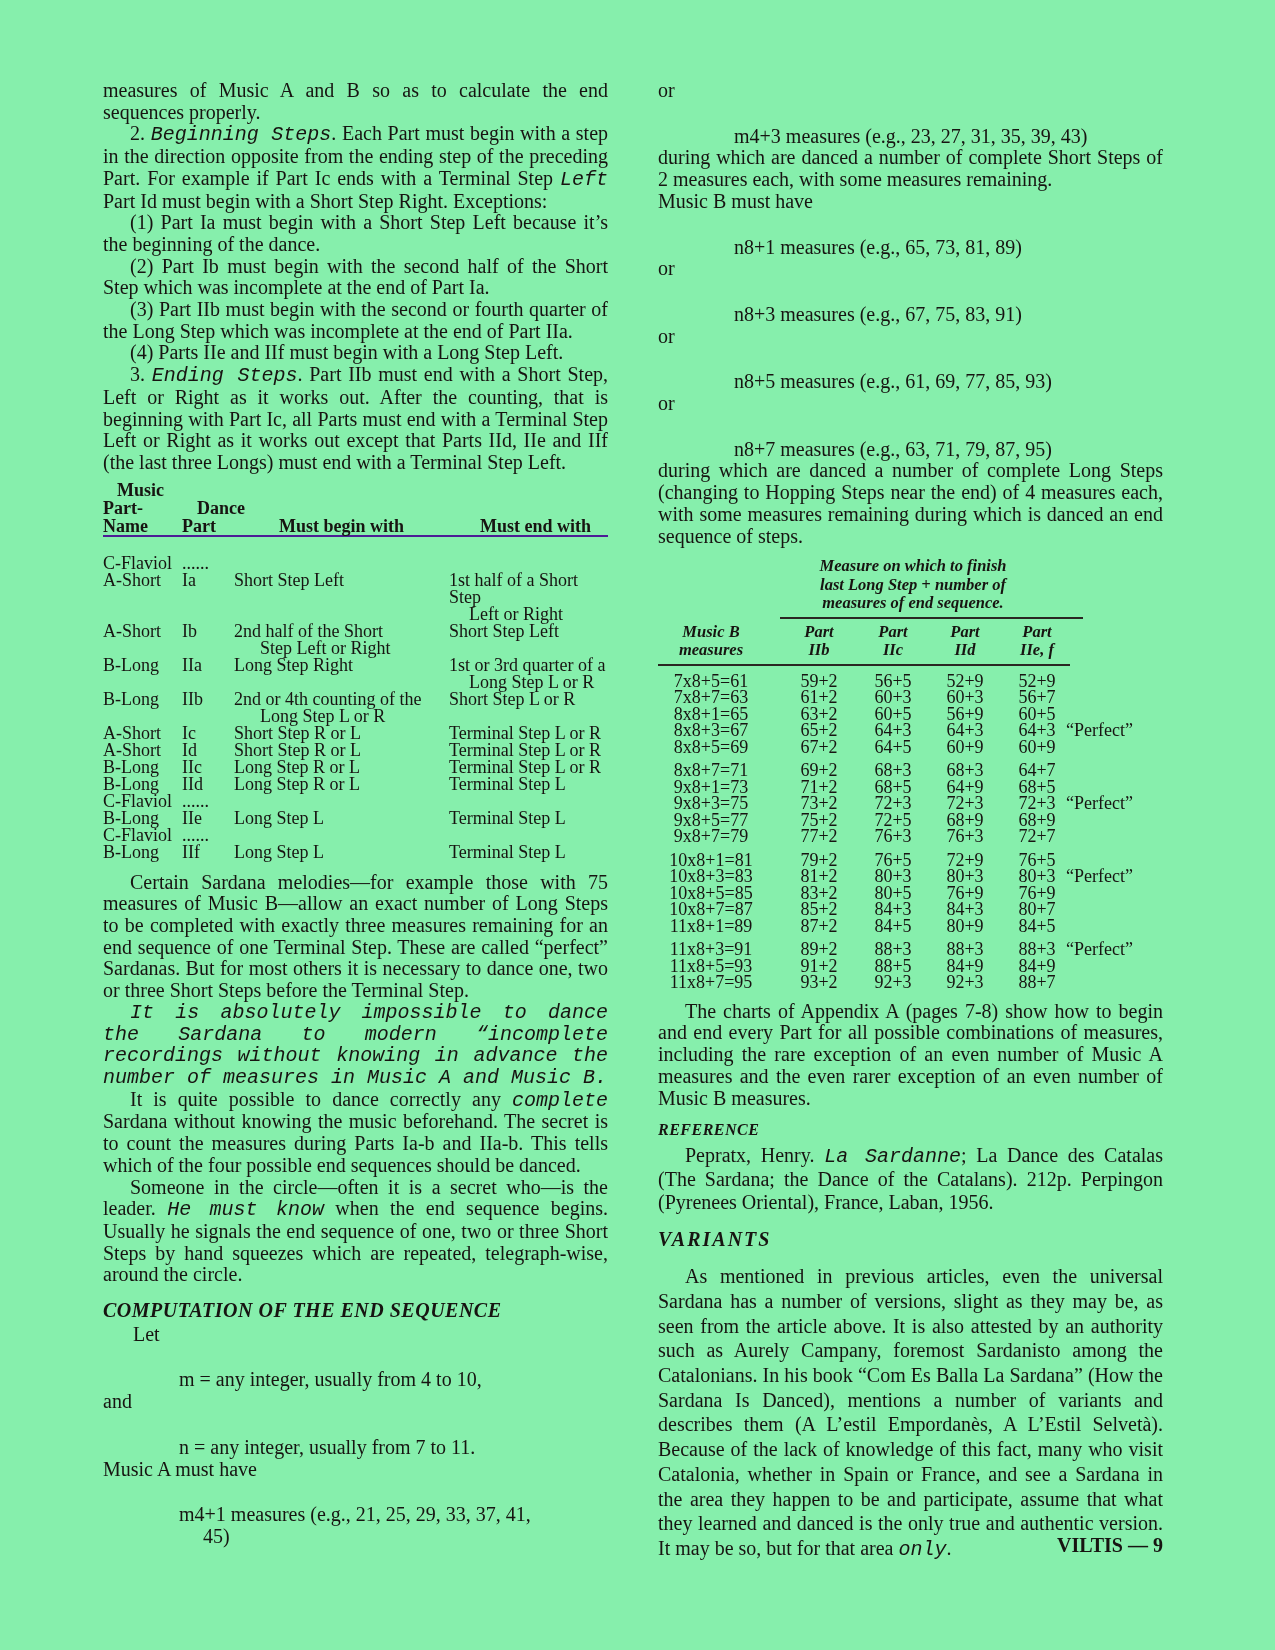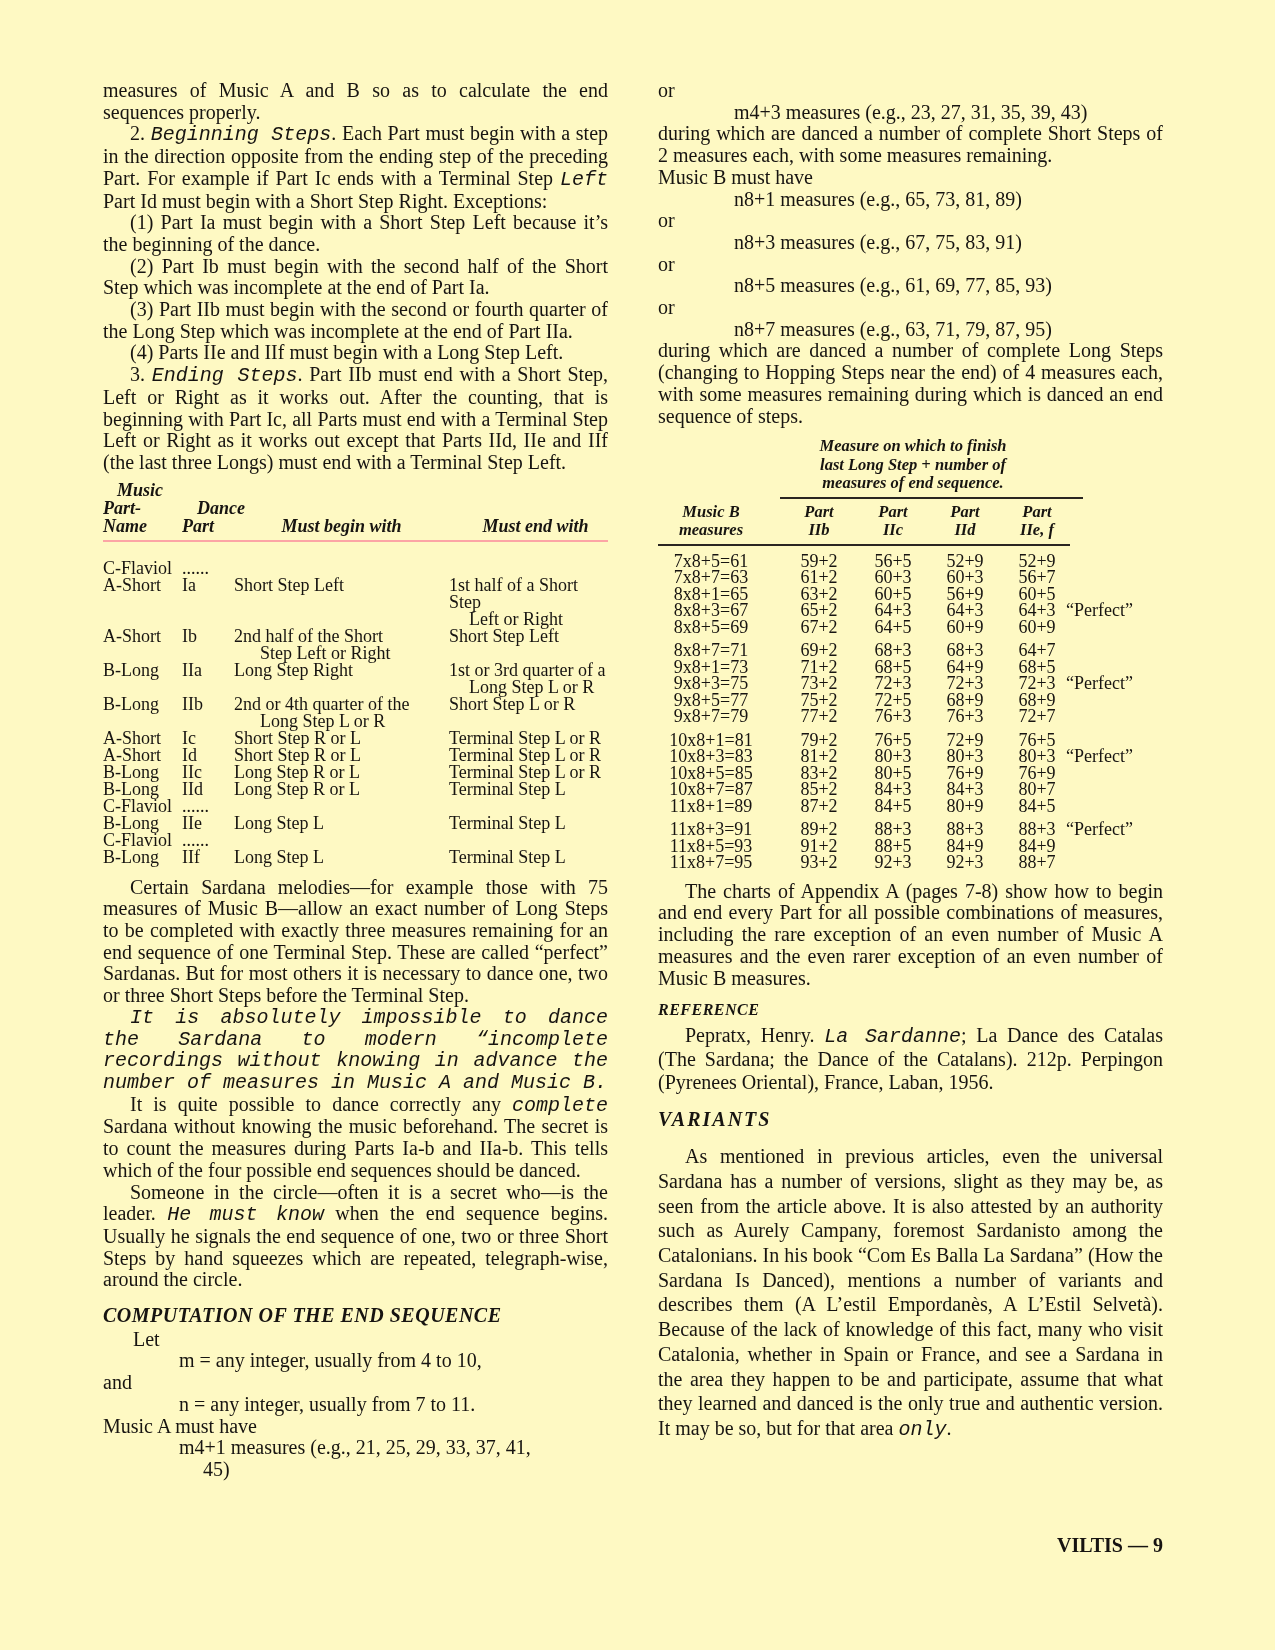--- a/index.html
+++ b/index.html
@@ -1,40 +1,40 @@
 <!DOCTYPE html>
 <html><head>
 <meta charset="utf-8">
 <style>
   html,body{margin:0;padding:0;}
   body{background:#d9d9d6;}
   .page{
     position:relative;
     width:1275px;height:1650px;
-    background:#fef9c3;
+    background:#86efac;
     font-family:"Liberation Serif","DejaVu Serif",serif;
     color:#171411;
     overflow:hidden;
   }
   .col{position:absolute;top:80px;width:505px;font-size:20px;line-height:21.7px;}
   .col-left{left:103px;}
   .col-right{left:658px;}
   p{margin:0;}
   .j{text-align:justify;}
   .ind{text-indent:27px;}
   .it{font-style:italic;font-family:Liberation Mono, monospace;}
   .line{white-space:nowrap;}
   .ind-let{padding-left:30px;}
-  .ind-f{padding-left:76px;}
+  .ind-f{padding-left:76px;margin-top:24px;}
   .ind-f2{padding-left:100px;}
 
   
   .lt{margin:7px 0 11px;font-size:18px;line-height:17px;}
-  .lt-head{display:flex;align-items:flex-end;font-style:italic;font-weight:bold;
-           border-bottom:2px solid #fca5a5;padding-bottom:5px;line-height:18px;}
+  .lt-head{display:flex;align-items:flex-end;font-weight:bold;
+           border-bottom:2px solid #4c1d95;line-height:18px;}
   .lt-body{padding-top:18px;}
   .lt-row{display:flex;align-items:flex-start;}
   .lt-c1{width:77px;flex:none;}
   .lt-c2{width:52px;flex:none;padding-left:2px;}
   .lt-c3{width:215px;flex:none;}
   .lt-c4{flex:1;}
   .lt-head .lt-c3,.lt-head .lt-c4{text-align:center;}
   .lt-head .lt-c4{padding-left:14px;}
   .hl{display:block;}
   .hl-ind{padding-left:14px;}
@@ -152,21 +152,21 @@
             </span>
           <span class="lt-c4">
               <span class="l1">1st or 3rd quarter of a</span>
               <span class="l2">Long Step L or R</span>
             </span>
         </div>
           <div class="lt-row">
           <span class="lt-c1">B-Long</span>
           <span class="lt-c2">IIb</span>
           <span class="lt-c3">
-              <span class="l1">2nd or 4th quarter of the</span>
+              <span class="l1">2nd or 4th counting of the</span>
               <span class="l2">Long Step L or R</span>
             </span>
           <span class="lt-c4">
               <span class="l1">Short Step L or R</span>
               <span class="l2"></span>
             </span>
         </div>
           <div class="lt-row">
           <span class="lt-c1">A-Short</span>
           <span class="lt-c2">Ic</span>

